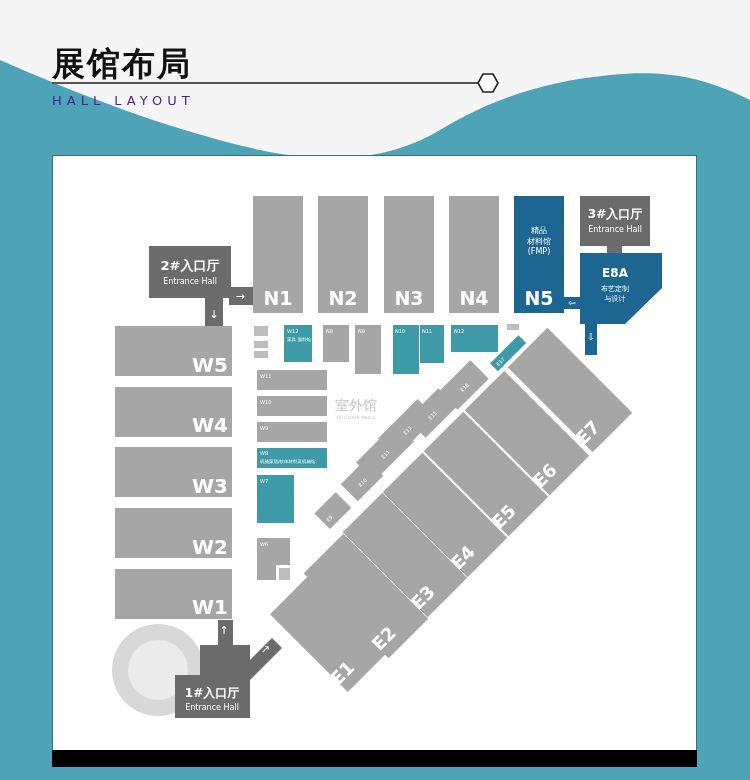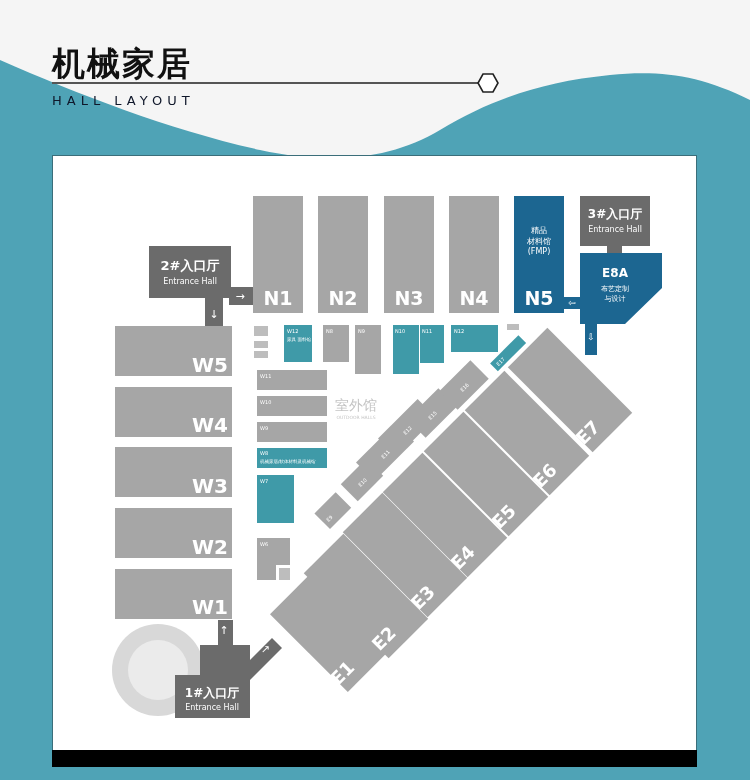--- a/index.html
+++ b/index.html
@@ -1,33 +1,33 @@
 <!DOCTYPE html>
 <html><head>
 <meta charset="utf-8">
 <style>
   html,body{margin:0;padding:0;}
   body{width:750px;height:780px;position:relative;overflow:hidden;background:#4fa3b6;font-family:"DejaVu Sans","Liberation Sans",sans-serif;}
   .bg-wave{position:absolute;left:0;top:0;width:750px;height:200px;}
   .title-cn{position:absolute;left:52px;top:42px;font-size:33px;font-weight:bold;color:#111;letter-spacing:2px;font-family:"DejaVu Sans",sans-serif;}
   .title-line{position:absolute;left:52px;top:82px;width:428px;height:2px;background:#555;}
   .title-hex{position:absolute;left:477px;top:72px;}
-  .title-en{position:absolute;left:52px;top:93px;font-size:13px;letter-spacing:5px;color:#0f172a;font-family:"DejaVu Sans",sans-serif;}
+  .title-en{position:absolute;left:52px;top:93px;font-size:13px;letter-spacing:5px;color:#4c1d95;font-family:"DejaVu Sans",sans-serif;}
   .map-frame{position:absolute;left:52px;top:155px;width:645px;height:612px;background:#fff;border:1px solid #3b6e7a;box-sizing:border-box;}
   .map-bottom{position:absolute;left:52px;top:750px;width:645px;height:17px;background:#000;}
   svg text{font-family:"DejaVu Sans","Liberation Sans",sans-serif;}
 </style>
 </head>
 <body>
 
 <svg class="bg-wave" viewBox="0 0 750 200" width="750" height="200">
   <path d="M0 0 H750 V100 C700 75 660 70 610 75 C540 82 490 100 440 130 C390 160 330 165 260 150 C170 130 80 95 0 60 Z" fill="#f5f5f5"></path>
 </svg>
 
-<div class="title-cn">机械家居</div>
+<div class="title-cn">展馆布局</div>
 <div class="title-line"></div>
 <svg class="title-hex" width="22" height="22" viewBox="0 0 22 22">
   <polygon points="6,2 16,2 21,11 16,20 6,20 1,11" fill="#fff" stroke="#222" stroke-width="1.6"></polygon>
 </svg>
 <div class="title-en">HALL LAYOUT</div>
 
 <div class="map-frame"></div>
 <div class="map-bottom"></div>
 
 <svg style="position:absolute;left:0;top:0;" width="750" height="780" viewBox="0 0 750 780">

